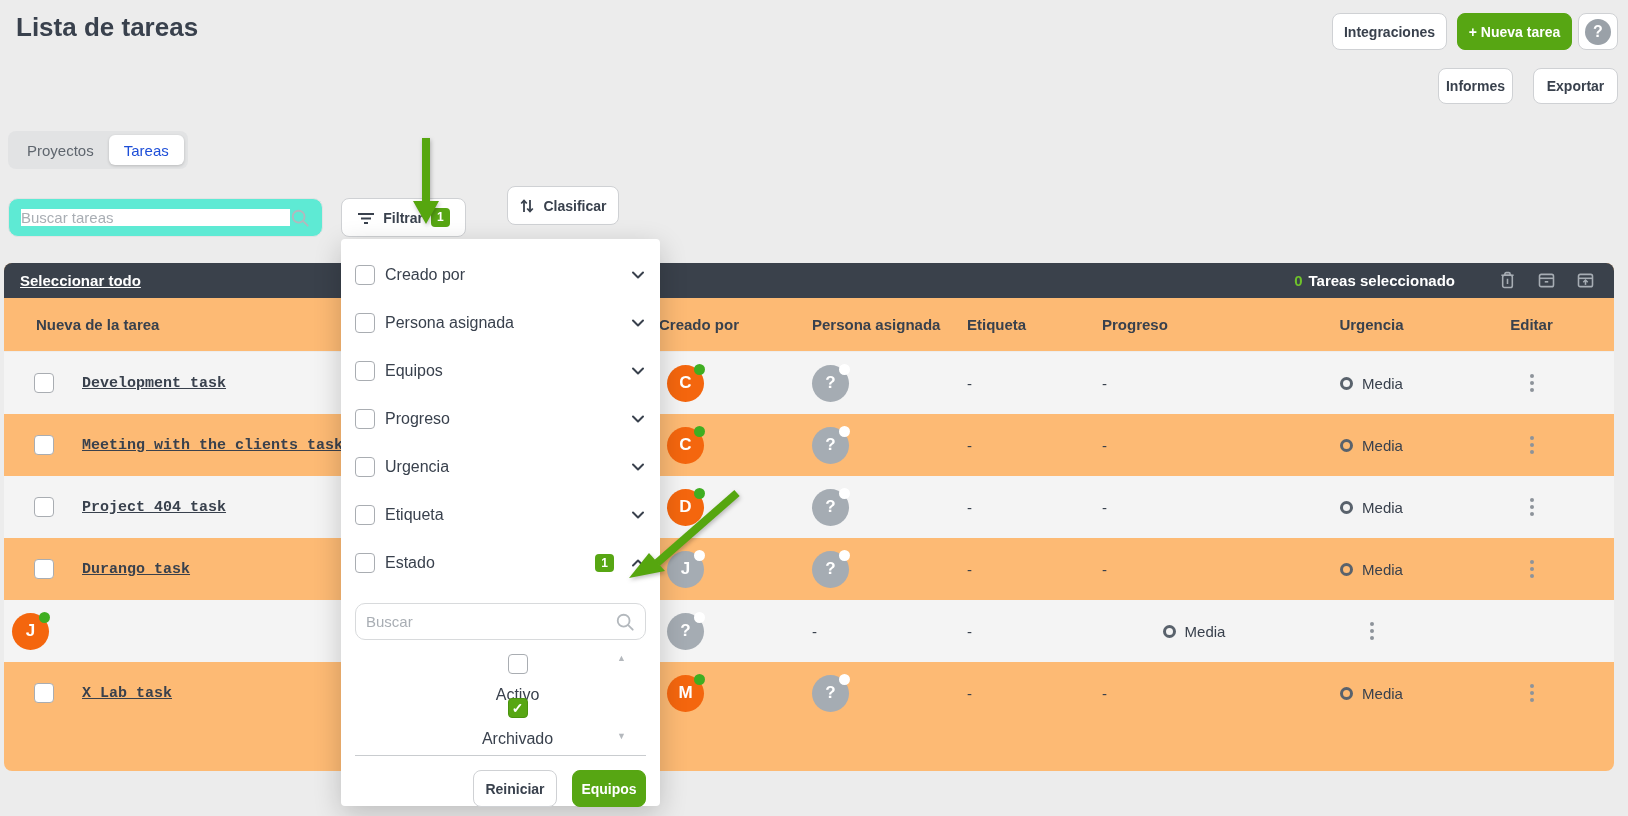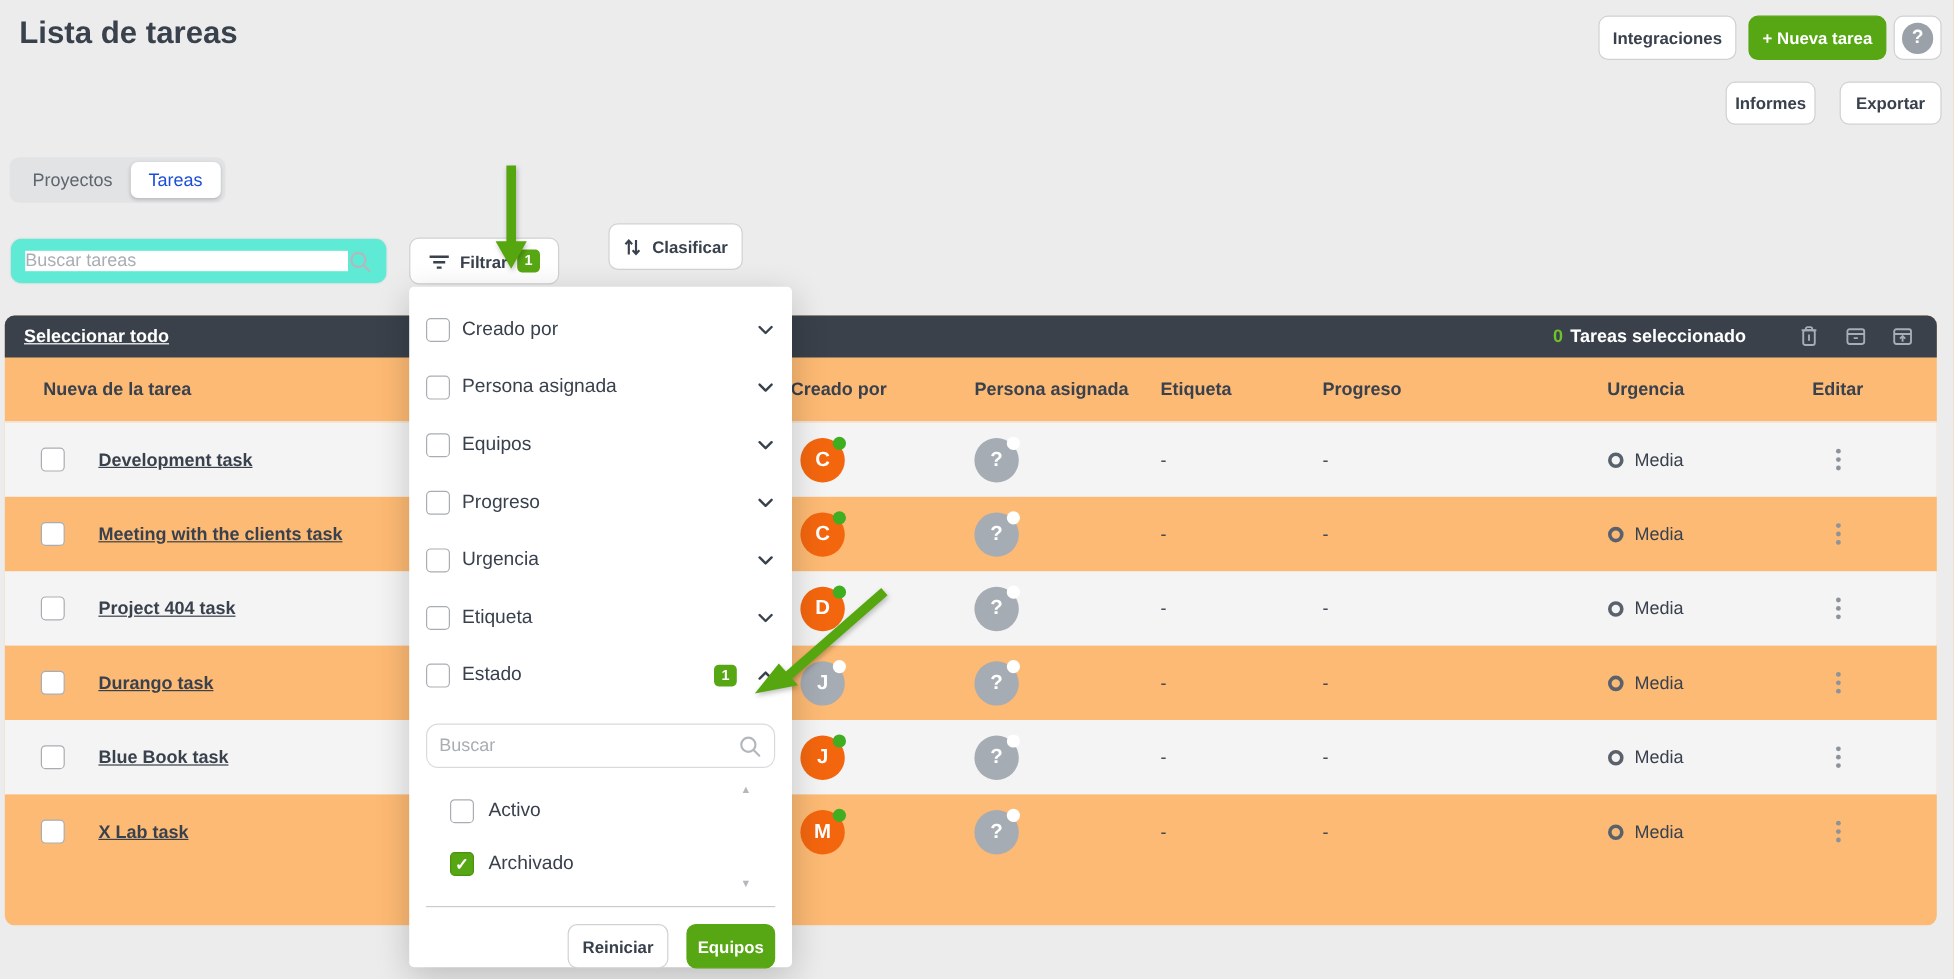--- a/index.html
+++ b/index.html
@@ -47,21 +47,21 @@
 
   .grid { display:grid; grid-template-columns:655px 145px 155px 135px 200px 155px 165px; align-items:center; }
   .thead { height:54px; font-weight:700; font-size:15px; border-bottom:1px solid #ededed; }
   .th { padding-left:8px; }
   .th-name { padding-left:32px; }
   .th-creator { padding-left:0; }
   .th-urgency, .th-edit { text-align:center; padding-left:0; }
 
   .trow { height:62px; }
   .trow--alt { background:#f4f4f4; }
-  .cell-name { display:flex; align-items:center; padding-left:30px; gap:28px; }
+  .cell-name { display:flex; align-items:center; padding-left:30px; gap:28px;font-family:Liberation Mono, monospace; }
   .cb { width:20px; height:20px; background:#fff; border:1px solid #a9adb2; border-radius:4px; flex:0 0 auto;
         display:flex; align-items:center; justify-content:center; cursor:pointer; }
   .cb--checked { background:#57a613; border-color:#4a930e; }
   .cb--checked::after { content:"\2713"; color:#fff; font-size:14px; font-weight:700; }
   .task-link { font-weight:700; font-size:15px; color:#39414d; text-decoration:underline; cursor:pointer; }
 
   .avatar { width:37px; height:37px; border-radius:50%; position:relative; margin-left:8px;
             display:flex; align-items:center; justify-content:center; color:#fff; font-weight:700; font-size:17px; }
   .avatar--orange { background:#f4660e; }
   .avatar--gray   { background:#a5acb3; }
@@ -82,21 +82,21 @@
   .f-item { height:48px; display:flex; align-items:center; padding:0 14px; gap:10px; cursor:pointer; }
   .f-label { font-size:16px; color:#39414d; }
   .f-right { margin-left:auto; display:flex; align-items:center; gap:16px; }
   .chev { display:flex; }
   .chev--up svg { transform:rotate(180deg); }
   .panel-search { margin:16px 14px 0; height:37px; border:1px solid #d8dadc; border-radius:10px;
                   display:flex; align-items:center; padding:0 10px; }
   .panel-search input { flex:1; border:none; outline:none; font-size:15px; color:#39414d; font-family:inherit; }
   .panel-search input::placeholder { color:#a9aeb4; }
   .options { margin-top:14px; }
-  .option-row { height:44px; display:flex; align-items:center; padding-left:34px; gap:12px; font-size:16px; cursor:pointer; }
+  .option-row { height:44px; display:flex; align-items:center; padding-left:34px; gap:12px; font-size:16px; cursor:pointer;flex-direction:column; }
   .scroll-caret { position:absolute; right:34px; font-size:9px; color:#b4b8bd; }
   .caret-up { top:414px; } .caret-down { top:492px; }
   .panel-divider { border:none; border-top:1px solid #c9cccf; margin:13px 14px 0; }
   .panel-actions { display:flex; justify-content:flex-end; gap:15px; padding:14px 14px 0; }
   .panel-btn { position:static; height:37px; }
   .btn-reset { width:84px; }
   .btn-apply { width:74px; }
 
   .arrow-svg { position:absolute; z-index:30; filter:drop-shadow(1px 2px 2px rgba(0,0,0,.25)); pointer-events:none; }
   .arrow1 { left:405px; top:130px; }
@@ -323,24 +323,20 @@
           </div>
           <div class="cell-edit">
             <button class="kebab">
               <i></i>
               <i></i>
               <i></i>
             </button>
           </div>
         </div>
         <div class="grid trow trow--alt">
-          <div class="cell-name">
-            <span class="cb"></span>
-            <a class="task-link">Blue Book task</a>
-          </div>
           <div>
             <div class="avatar avatar--orange">
               <span>J</span>
               <span class="dot dot--green"></span>
             </div>
           </div>
           <div>
             <div class="avatar avatar--gray">
               <span>?</span>
               <span class="dot dot--white"></span>

